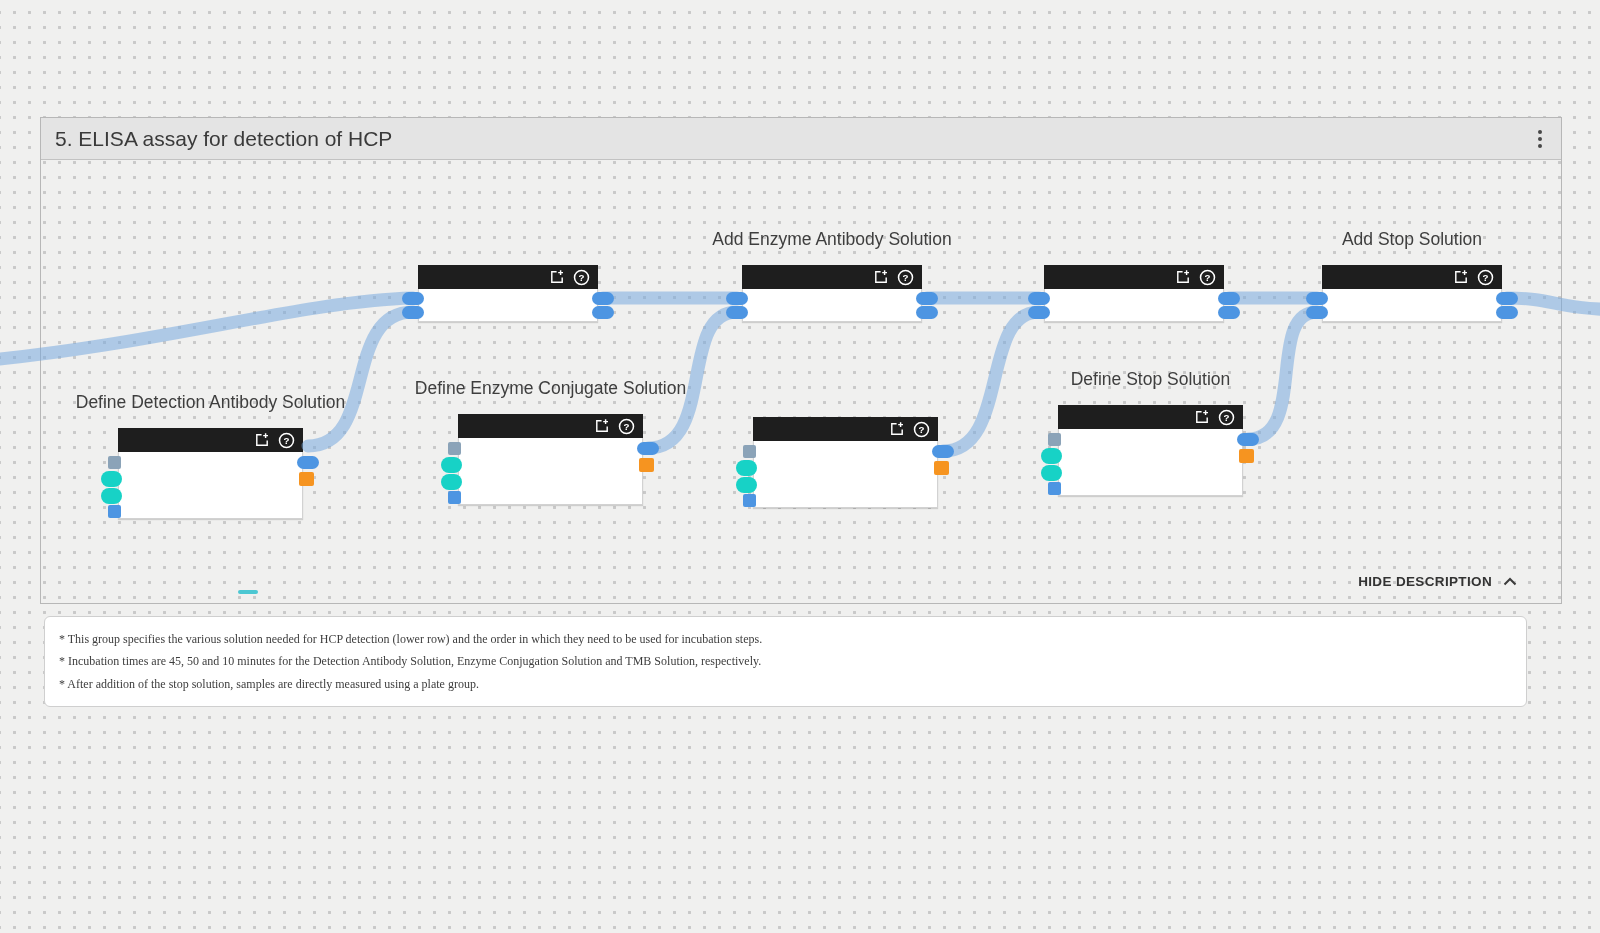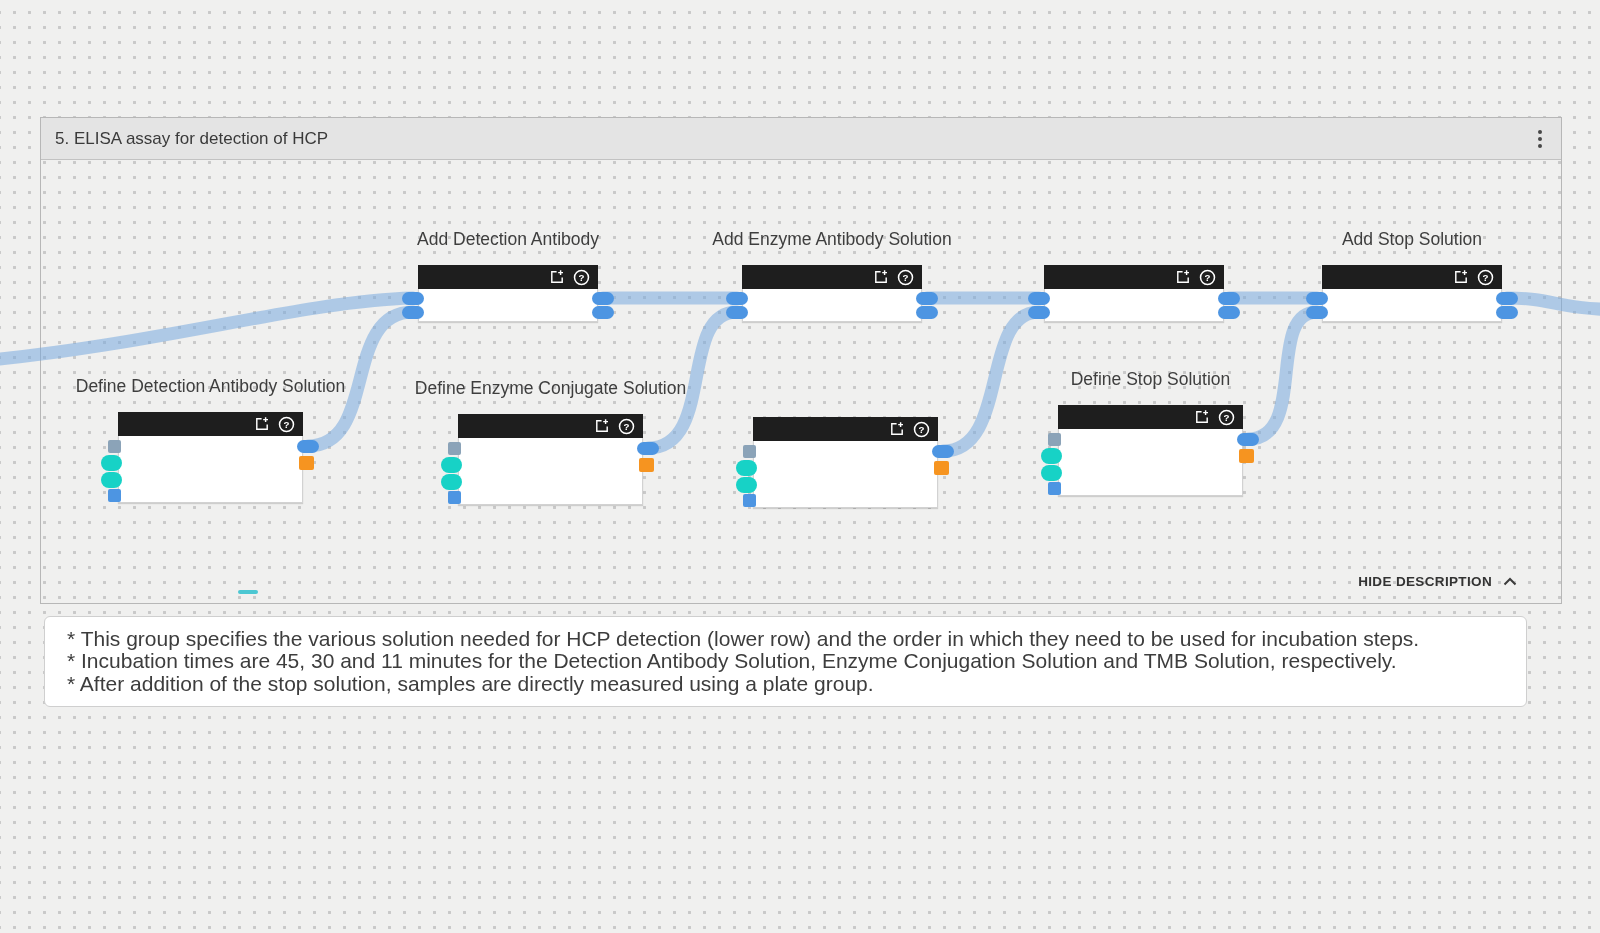--- a/index.html
+++ b/index.html
@@ -8,21 +8,21 @@
     background-color:#f0f0ef;
     background-image: radial-gradient(circle, #c9c9c9 1.4px, transparent 1.6px);
     background-size:15px 15px; background-position:7px 5px;
     font-family:"Liberation Sans", sans-serif;
   }
   
   .group-box { position:absolute; left:40px; top:117px; width:1522px; height:487px;
     border:1px solid #b7b7b7; box-sizing:border-box; }
   .group-header { position:absolute; left:0; top:0; right:0; height:42px; background:#e4e4e4;
     border-bottom:1px solid #c2c2c2; display:flex; align-items:center; padding:0 14px; box-sizing:border-box; }
-  .group-title { font-size:17px; color:#3a3a3a; }
+  .group-title { font-size:21px; color:#3a3a3a; }
   .kebab { margin-left:auto; display:flex; flex-direction:column; gap:3px; padding:5px; cursor:pointer; }
   .kebab i { width:4px; height:4px; border-radius:50%; background:#474747; }
   .hide-desc { position:absolute; right:44px; bottom:14px; display:flex; align-items:center; gap:11px;
     font-size:13.5px; font-weight:bold; letter-spacing:.35px; color:#333; cursor:pointer; }
   .teal-dash { position:absolute; left:197px; top:472px; width:20px; height:4px; background:#4cc7d2; border-radius:2px; }
 
   
   .node { position:absolute; width:180px; }
   .node-def { width:185px; }
   .node-title { position:absolute; bottom:calc(100% + 16px); left:50%; margin-left:-220px; width:440px;
@@ -44,22 +44,22 @@
   .pill-lg { width:21px; height:16px; border-radius:8px; }
   .sq    { width:13px; height:13px; border-radius:2px; }
   .sq-o  { width:15px; height:14px; border-radius:2px; }
 
   
   .wires { position:absolute; left:0; top:0; z-index:5; pointer-events:none; }
   .wire { fill:none; stroke:#78aadf; stroke-opacity:.55; stroke-width:13; stroke-linecap:round; }
 
   
   .desc-box { position:absolute; left:44px; top:616px; width:1483px; box-sizing:border-box;
-    background:#fff; border:1px solid #cfcfcf; border-radius:6px; padding:11px 22px;
-    font-size:21px; line-height:22.4px; color:#3d3d3d; }
+    background:#fff; border:1px solid #cfcfcf; border-radius:6px; padding:11px 14px;
+    font-size:12px; line-height:22.4px; color:#3d3d3d;font-family:Liberation Serif, serif; }
 </style>
 </head>
 <body>
 
 <div class="canvas">
 
   <div class="group-box">
     <div class="group-header">
       <span class="group-title">5. ELISA assay for detection of HCP</span>
       <span class="kebab">
@@ -71,21 +71,20 @@
     <div class="hide-desc">
       <span>HIDE DESCRIPTION</span>
       <svg width="14" height="9" viewBox="0 0 14 9">
           <path d="M1.5 7.5 L7 2 L12.5 7.5" fill="none" stroke="#3c3c3c" stroke-width="2"></path>
         </svg>
     </div>
     <span class="teal-dash"></span>
   </div>
 
   <div class="node node-top" style="left:418px; top:265px;">
-    <div class="node-title">Add Detection Antibody</div>
     <div class="node-header">
       <span class="hicon">
           <svg width="16" height="16" viewBox="0 0 20 20" fill="none" stroke="#fff" stroke-width="1.8">
             <path d="M9.5 3.5 H3.5 V16.5 H16.5 V10.5"></path>
             <path d="M14.5 1.5 v6 M11.5 4.5 h6"></path>
           </svg>
         </span>
       <span class="hicon">
           <svg width="17" height="17" viewBox="0 0 20 20">
             <circle cx="10" cy="10" r="8.2" fill="none" stroke="#fff" stroke-width="1.8"></circle>
@@ -161,21 +160,21 @@
           </svg>
         </span>
     </div>
     <div class="node-body"></div>
     <span class="port pill p-blue" style="top:27px; left:-16px;"></span>
     <span class="port pill p-blue" style="top:41px; left:-16px;"></span>
     <span class="port pill p-blue" style="top:27px; right:-16px;"></span>
     <span class="port pill p-blue" style="top:41px; right:-16px;"></span>
   </div>
 
-  <div class="node node-def" style="left:118px; top:412px;">
+  <div class="node node-def" style="left:118px; top:428px;">
     <div class="node-title">Define Detection Antibody Solution</div>
     <div class="node-header">
       <span class="hicon">
           <svg width="16" height="16" viewBox="0 0 20 20" fill="none" stroke="#fff" stroke-width="1.8">
             <path d="M9.5 3.5 H3.5 V16.5 H16.5 V10.5"></path>
             <path d="M14.5 1.5 v6 M11.5 4.5 h6"></path>
           </svg>
         </span>
       <span class="hicon">
           <svg width="17" height="17" viewBox="0 0 20 20">
@@ -274,17 +273,17 @@
     <path class="wire" d="M 648 448 C 716 448, 678 312, 737 312"></path>
     <path class="wire" d="M 927 298 L 1039 298"></path>
     <path class="wire" d="M 943 451 C 1010 451, 980 312, 1039 312"></path>
     <path class="wire" d="M 1229 298 L 1317 298"></path>
     <path class="wire" d="M 1248 439 C 1308 439, 1266 312, 1317 312"></path>
     <path class="wire" d="M 1507 298 C 1556 298, 1552 309, 1625 310"></path>
   </svg>
 
   <div class="desc-box">
     <div>* This group specifies the various solution needed for HCP detection (lower row) and the order in which they need to be used for incubation steps.</div>
-    <div>* Incubation times are 45, 30 and 11 minutes for the Detection Antibody Solution, Enzyme Conjugation Solution and TMB Solution, respectively.</div>
+    <div>* Incubation times are 45, 50 and 10 minutes for the Detection Antibody Solution, Enzyme Conjugation Solution and TMB Solution, respectively.</div>
     <div>* After addition of the stop solution, samples are directly measured using a plate group.</div>
   </div>
 
 </div>
 
 </body></html>

